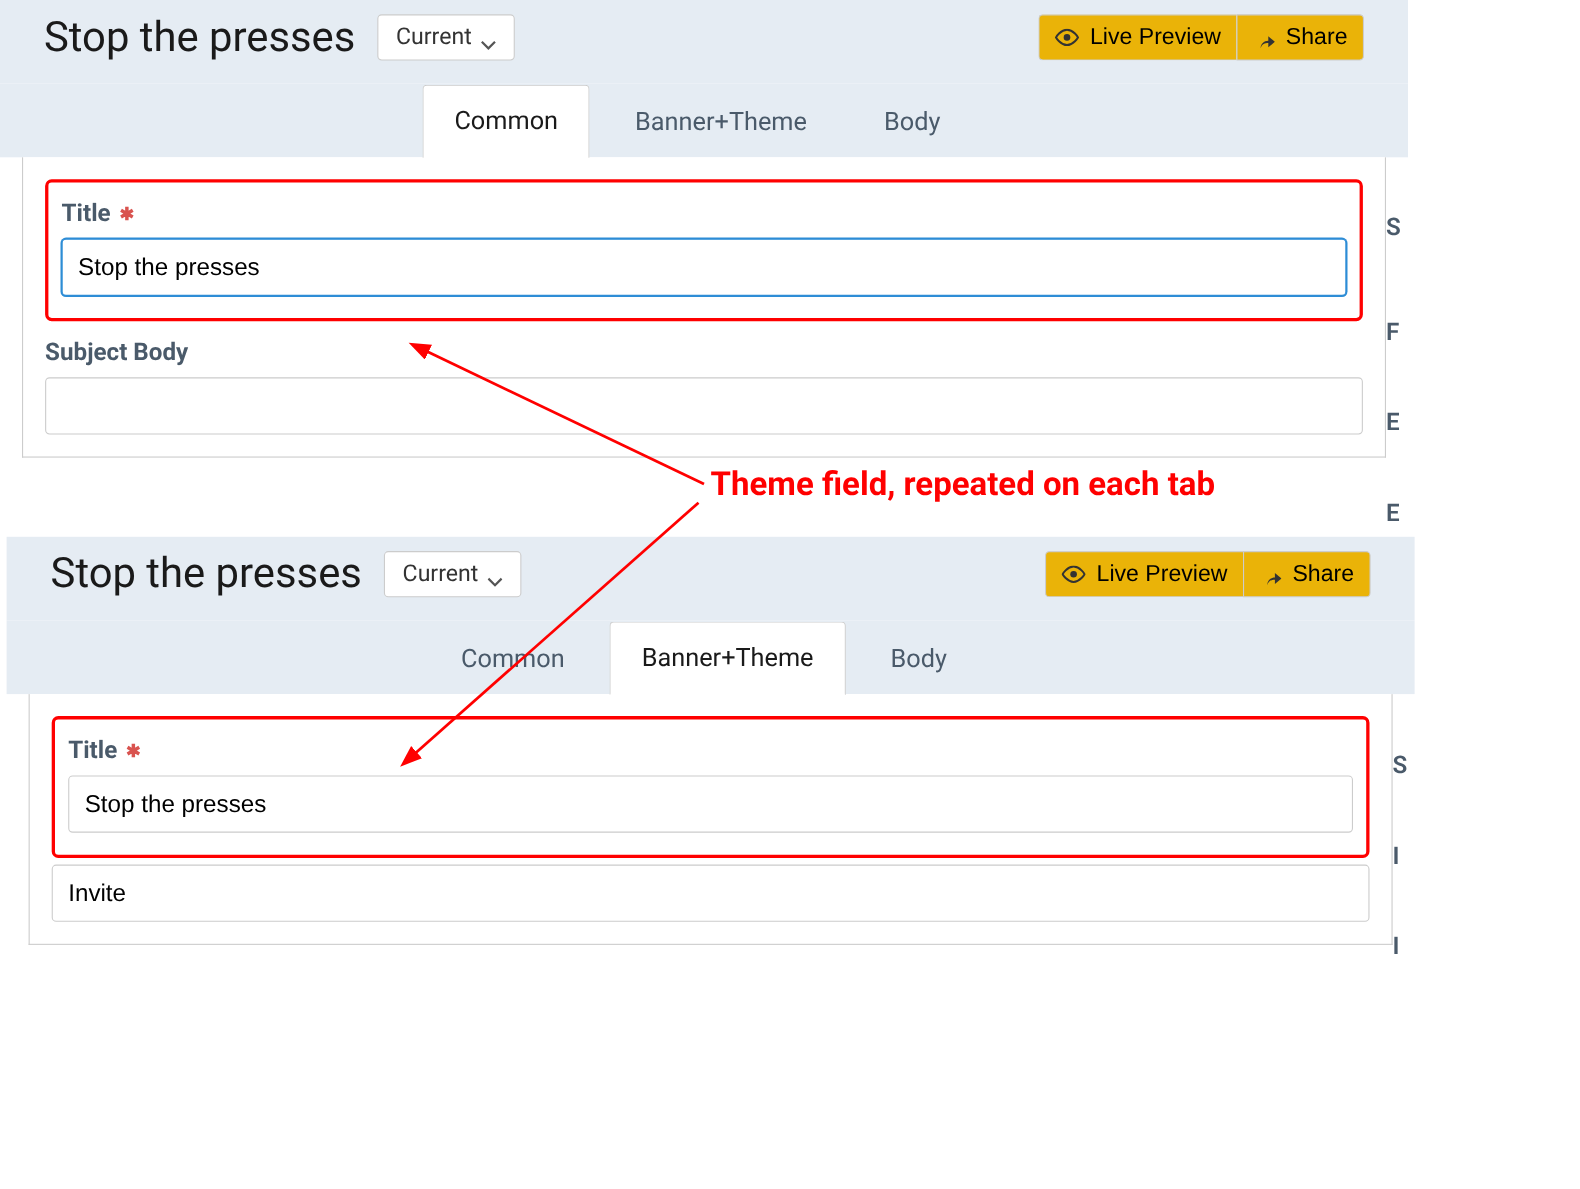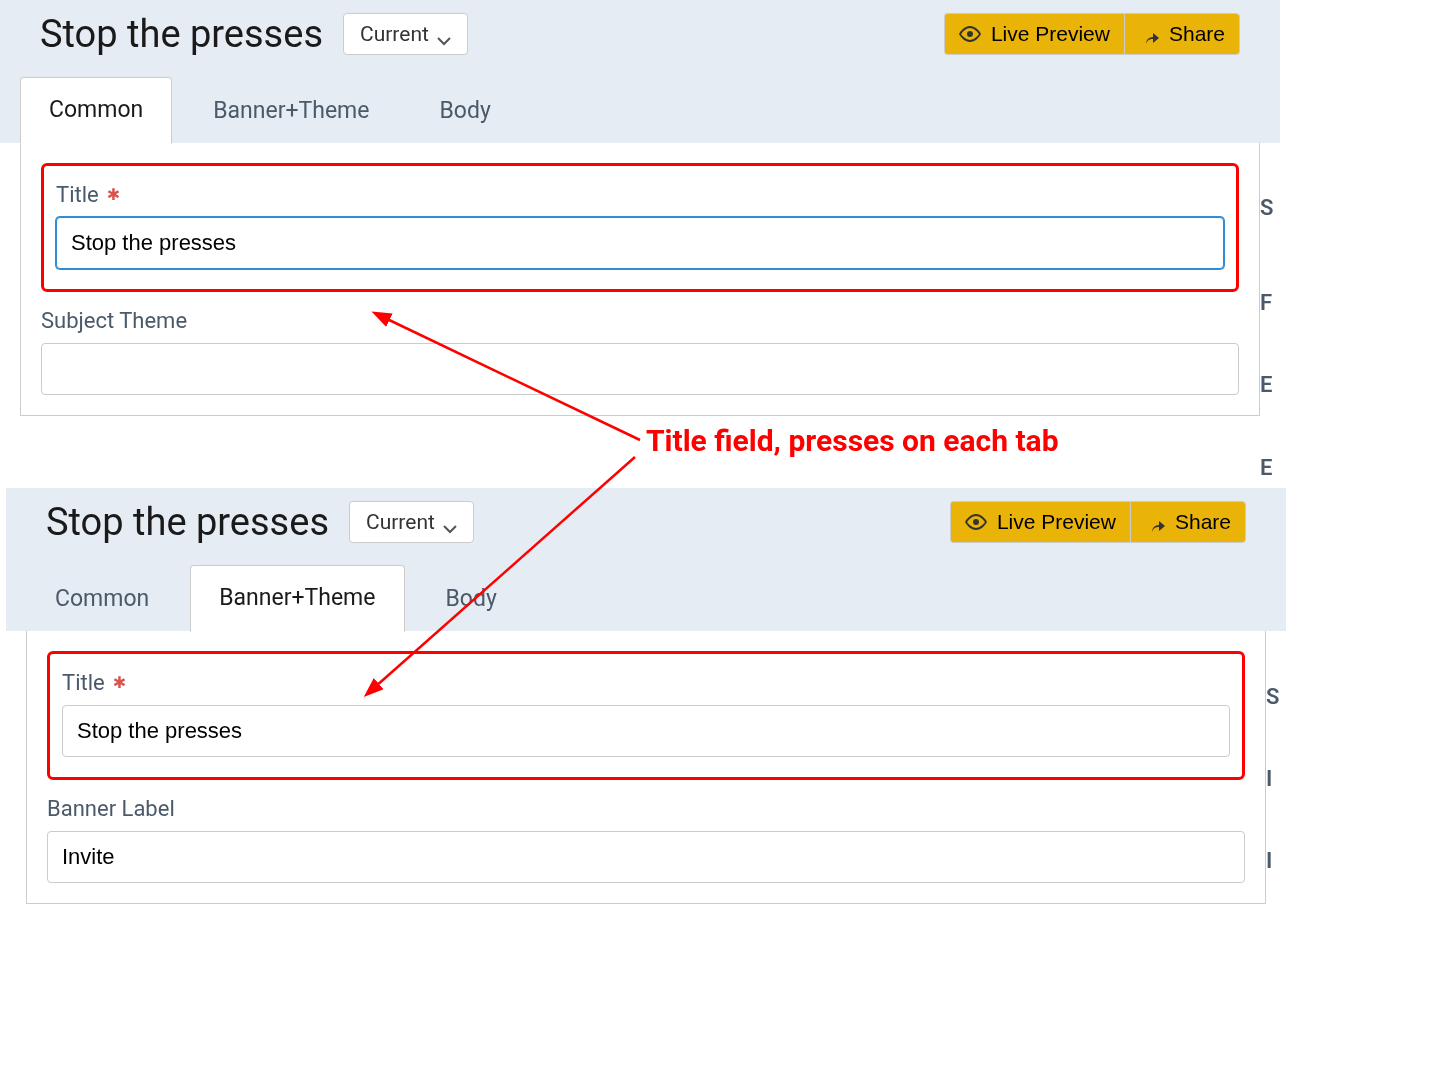--- a/index.html
+++ b/index.html
@@ -58,20 +58,21 @@
   }
   .header-btn.first { border-right: none; border-radius: 4px 0 0 4px; }
   .header-btn.last  { border-radius: 0 4px 4px 0; align-items: flex-end; }
   .icon { display:inline-flex; }
 
   .tab-row {
     background: #e5ecf3;
     display: flex;
     align-items: flex-end;
     padding: 0 20px;
+    justify-content: center;
   }
   .tab {
     padding: 18px 28px 20px 28px;
     font-size: 23px;
     color: #4a5a6a;
     cursor: pointer;
     border: 1px solid transparent;
     border-bottom: none;
     margin-right: 12px;
     position: relative;
@@ -94,21 +95,21 @@
     margin: 0 20px;
   }
   .highlight-box {
     border: 3px solid red;
     border-radius: 6px;
     padding: 12px 12px 20px 12px;
     margin-bottom: 6px;
   }
   .field-label {
     font-size: 22px;
-    font-weight: 400;
+    font-weight: 700;
     color: #4a5a6a;
     margin: 4px 0 10px 0;
     display: flex;
     align-items: center;
     gap: 8px;
   }
   .req { color: #d9534f; font-size: 16px; }
   .text-input {
     width: 100%;
     font-size: 22px;
@@ -194,21 +195,21 @@
 
     <div class="form-body">
       <div class="highlight-box">
         <div class="field-label">
           <span>Title</span>
           <span class="req">✱</span>
         </div>
         <input class="text-input focused" type="text" value="Stop the presses" style="">
       </div>
 
-      <div class="field-label" style="margin-top:16px">Subject Theme</div>
+      <div class="field-label" style="margin-top:16px">Subject Body</div>
       <input class="text-input" type="text" style="">
     </div>
   </div>
 
   <div class="side-peek" style="top:195px">S</div>
   <div class="side-peek" style="top:290px">F</div>
   <div class="side-peek" style="top:372px">E</div>
   <div class="side-peek" style="top:455px">E</div>
 </div>
 
@@ -253,31 +254,30 @@
 
     <div class="form-body">
       <div class="highlight-box">
         <div class="field-label">
           <span>Title</span>
           <span class="req">✱</span>
         </div>
         <input class="text-input" type="text" value="Stop the presses" style="">
       </div>
 
-      <div class="field-label" style="margin-top:16px">Banner Label</div>
       <input class="text-input" type="text" value="Invite" style="">
     </div>
   </div>
 
   <div class="side-peek" style="top:196px">S</div>
   <div class="side-peek" style="top:278px">I</div>
   <div class="side-peek" style="top:360px">I</div>
 </div>
 
-<div id="callout">Title field, presses on each tab</div>
+<div id="callout">Theme field, repeated on each tab</div>
 
 <svg class="arrow" style="left:370px; top:310px;" width="280" height="150">
   <defs>
       <marker id="ah1" markerWidth="10" markerHeight="10" refX="2" refY="3" orient="auto">
     <path d="M0,0 L0,6 L8,3 Z" class="arrow-fill"></path>
       </marker>
     </defs>
   <line x1="270" y1="130" x2="15" y2="8" stroke="red" stroke-width="2.5" marker-end="url(#ah1)"></line>
 </svg>
 <svg class="arrow" style="left:360px; top:452px;" width="290" height="250">

